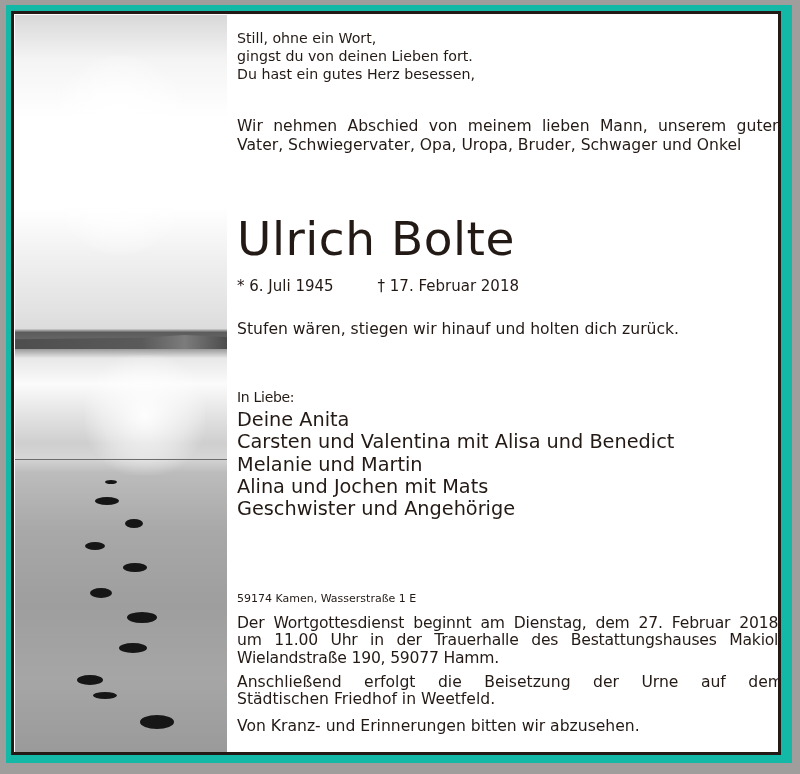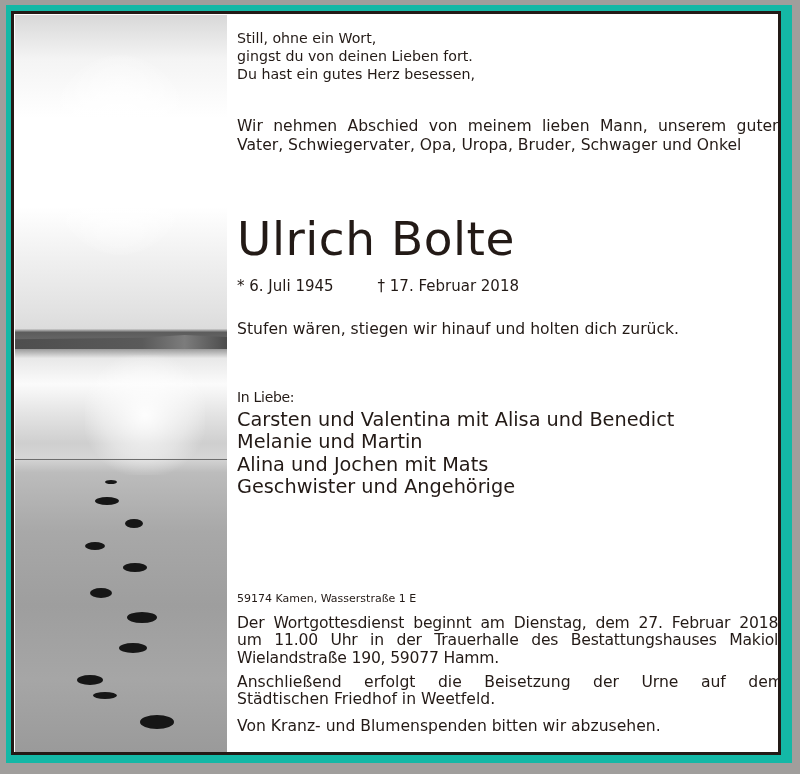--- a/index.html
+++ b/index.html
@@ -127,36 +127,37 @@
         <span>* 6. Juli 1945</span><span class="death">† 17. Februar 2018</span>
       </div>
 
       <div class="block quote">
         <div>Stufen wären, stiegen wir hinauf und holten dich zurück.</div>
       </div>
 
       <div class="block love-label">In Liebe:</div>
 
       <div class="block mourners">
+        <div>Deine Anita</div>
         <div>Carsten und Valentina mit Alisa und Benedict</div>
         <div>Melanie und Martin</div>
         <div>Alina und Jochen mit Mats</div>
         <div>Geschwister und Angehörige</div>
       </div>
 
       <div class="block address">59174 Kamen, Wasserstraße 1 E</div>
 
       <div class="block service">
         <div>Der Wortgottesdienst beginnt am Dienstag, dem 27. Februar 2018,</div>
         <div>um 11.00 Uhr in der Trauerhalle des Bestattungshauses Makiol,</div>
         <div class="last">Wielandstraße 190, 59077 Hamm.</div>
       </div>
 
       <div class="block burial">
         <div class="first">Anschließend erfolgt die Beisetzung der Urne auf dem</div>
         <div>Städtischen Friedhof in Weetfeld.</div>
       </div>
 
-      <div class="block flowers">Von Kranz- und Blumenspenden bitten wir abzusehen.</div>
+      <div class="block flowers">Von Kranz- und Erinnerungen bitten wir abzusehen.</div>
 
     </div>
   </div>
 </div>
 
 </body></html>

